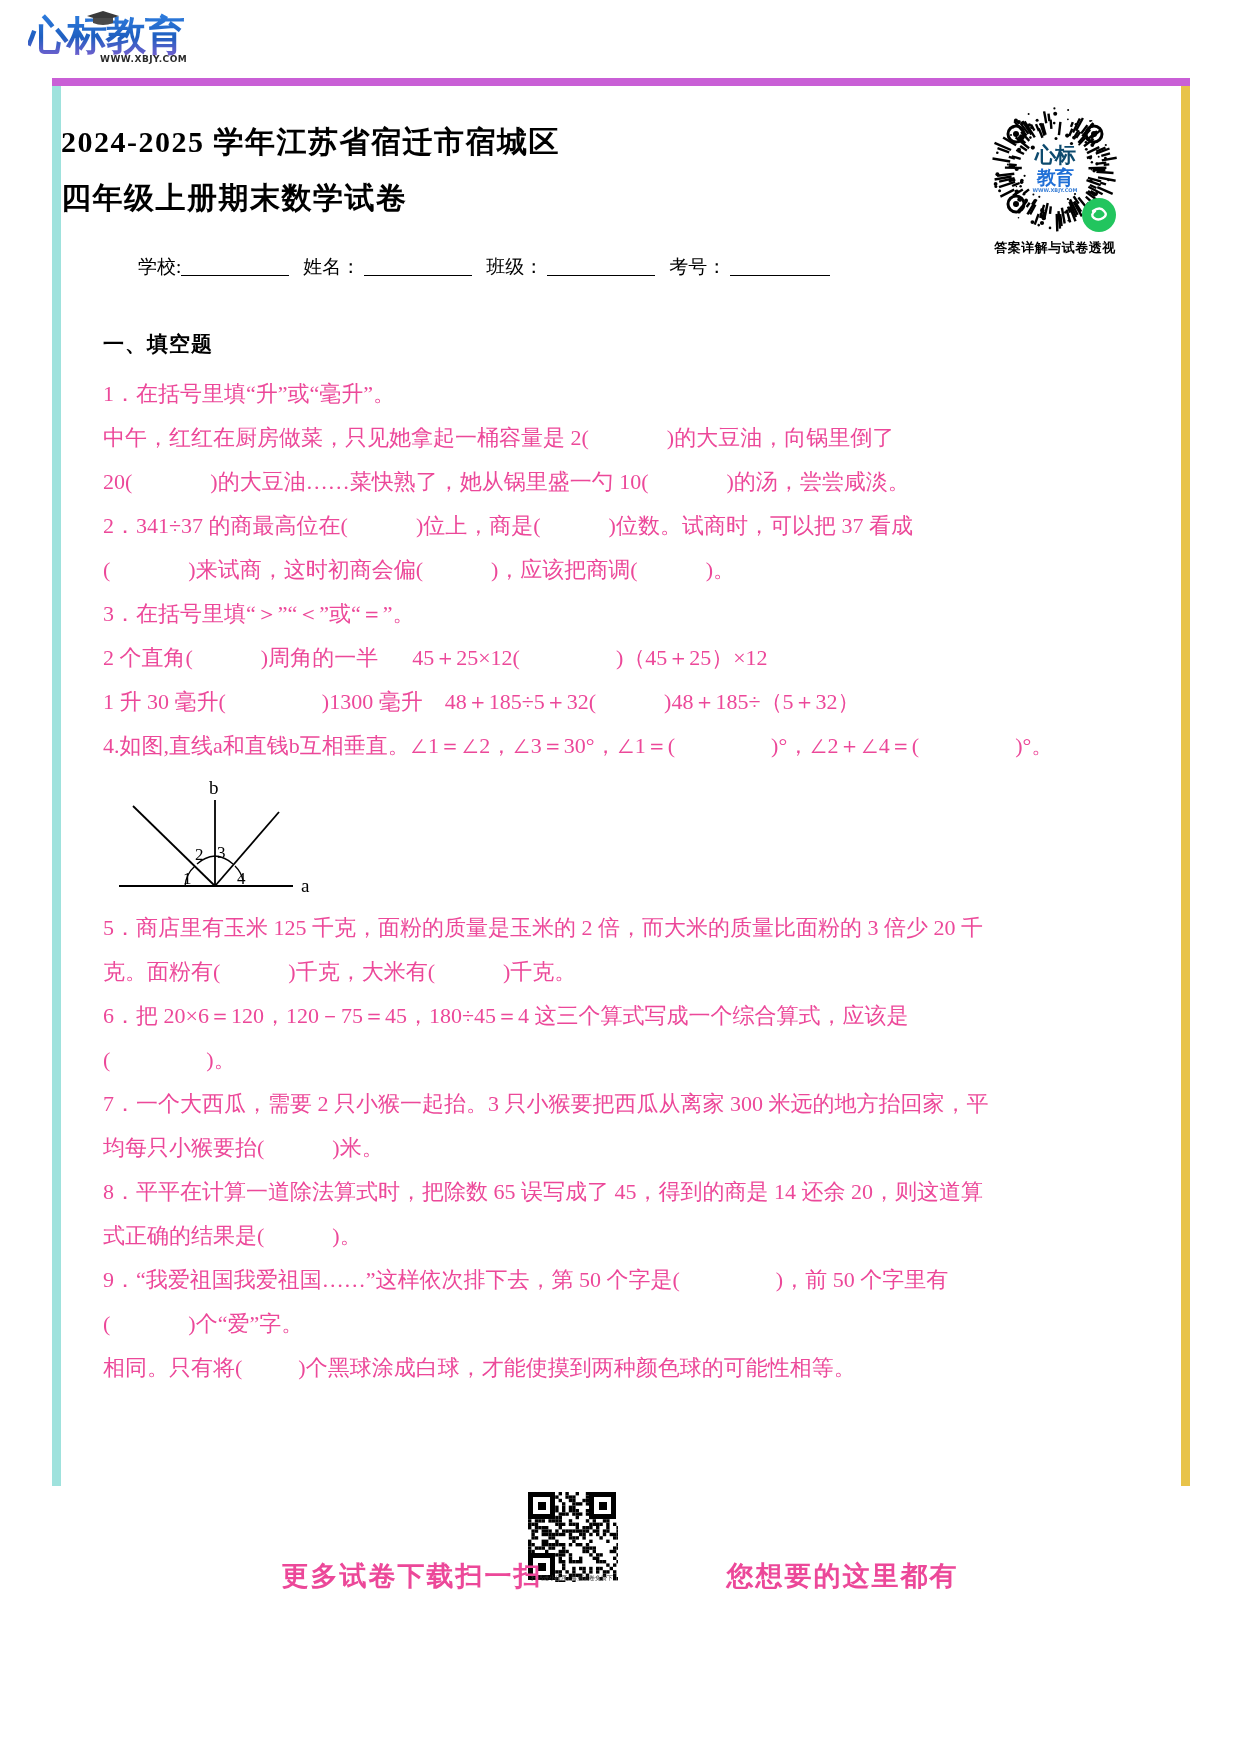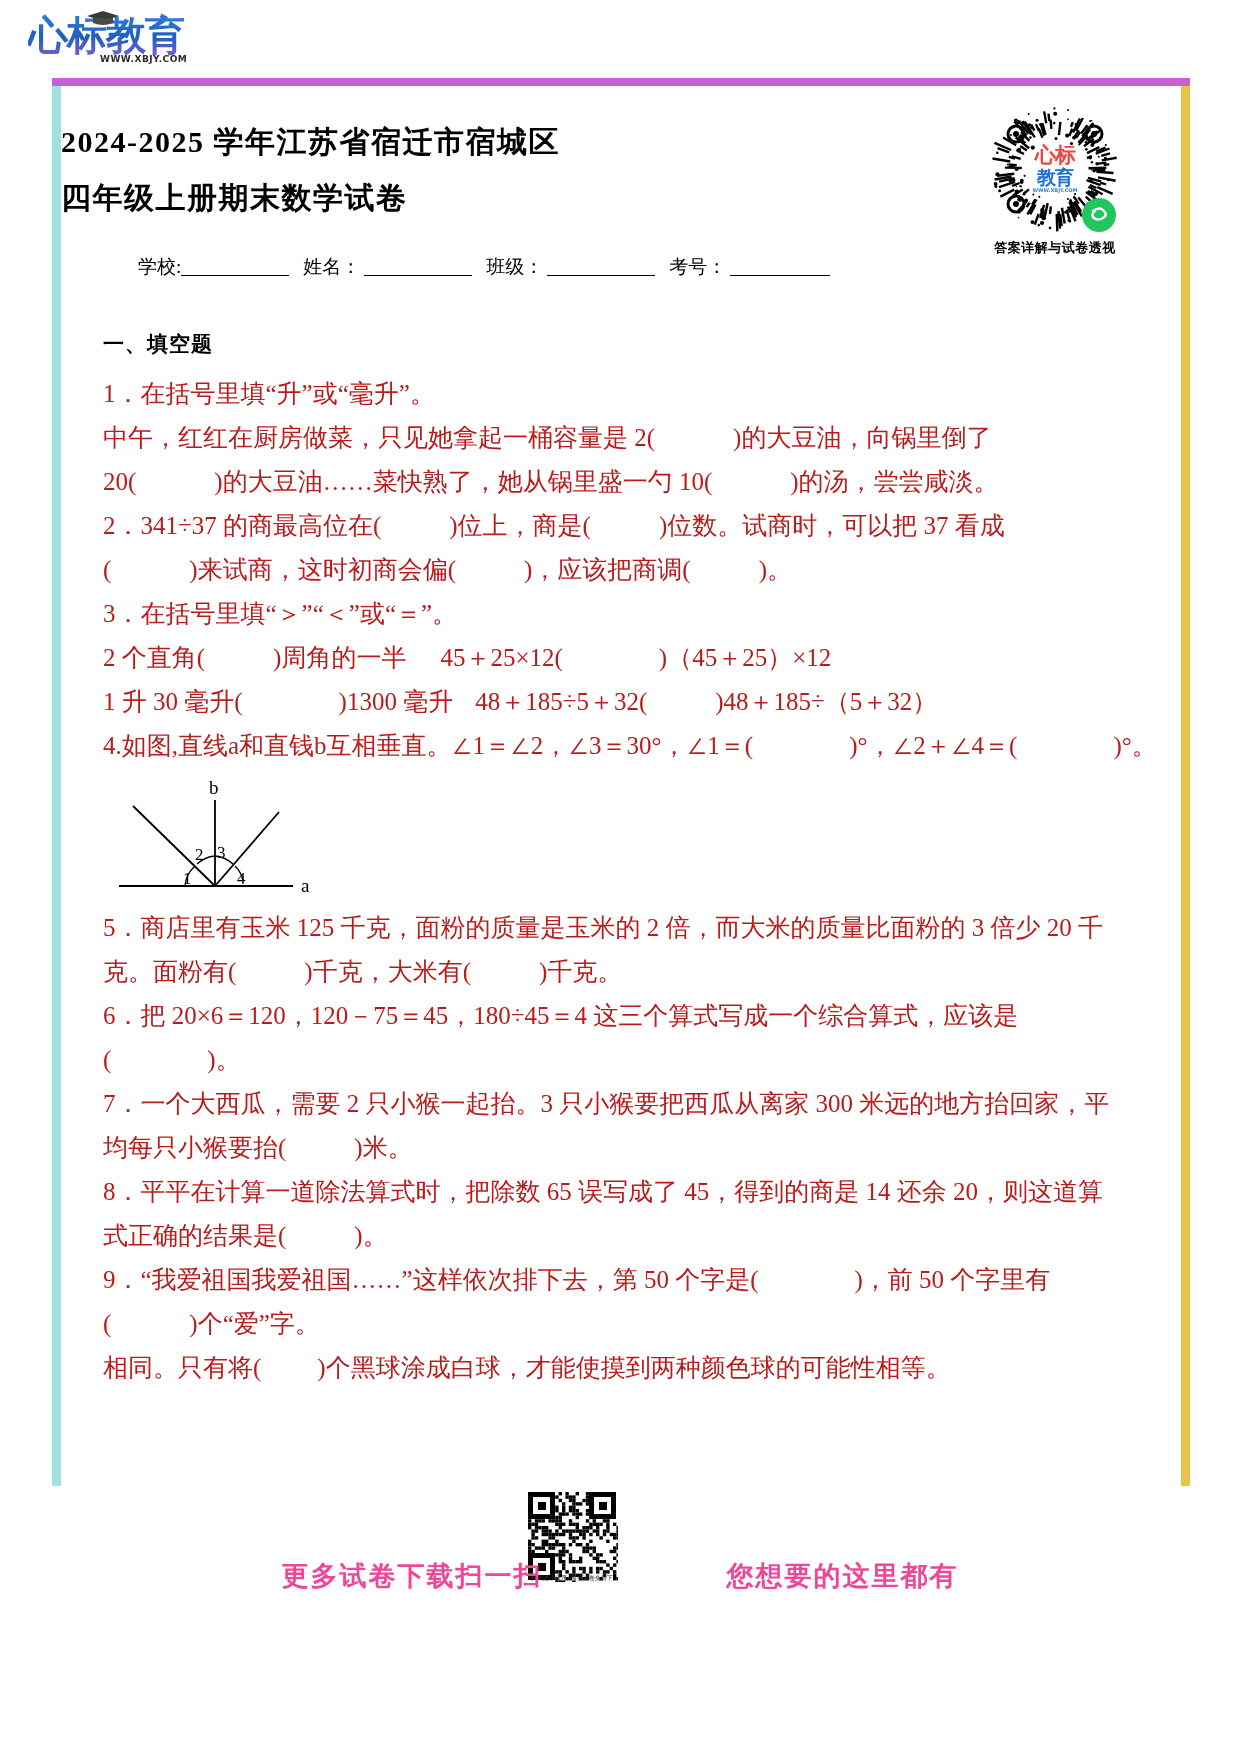--- a/index.html
+++ b/index.html
@@ -125,21 +125,21 @@
     left: 50%; top: 50%;
     transform: translate(-50%, -50%);
     width: 66px;
     text-align: center;
     line-height: 1;
   }
   .qr-center-logo .l1 {
     font-family: "DejaVu Sans", sans-serif;
     font-weight: 700;
     font-size: 21px;
-    color: #ef4444;
+    color: #0c4a6e;
     display: block;
     letter-spacing: -1px;
   }
   .qr-center-logo .l2 {
     font-family: "DejaVu Sans", sans-serif;
     font-weight: 700;
     font-size: 19px;
     color: #1f6fd6;
     display: block;
     margin-top: 2px;
@@ -206,23 +206,23 @@
   }
   .section-head {
     font-family: "Liberation Serif", "DejaVu Serif", serif;
     font-weight: 700;
     font-size: 21px;
     letter-spacing: 1px;
     margin-bottom: 14px;
   }
   .qline {
     font-family: "Liberation Serif", serif;
-    font-size: 25px;
+    font-size: 22px;
     line-height: 44px;
-    color: #b91c1c;
+    color: #ec4899;
     white-space: nowrap;
   }
   .paren-blank {
     display: inline-block;
     width: 78px;
   }
   .paren-blank.w-sm { width: 56px; }
   .paren-blank.w-md { width: 68px; }
   .paren-blank.w-lg { width: 96px; }
   .sp-wide { display:inline-block; width: 34px; }

